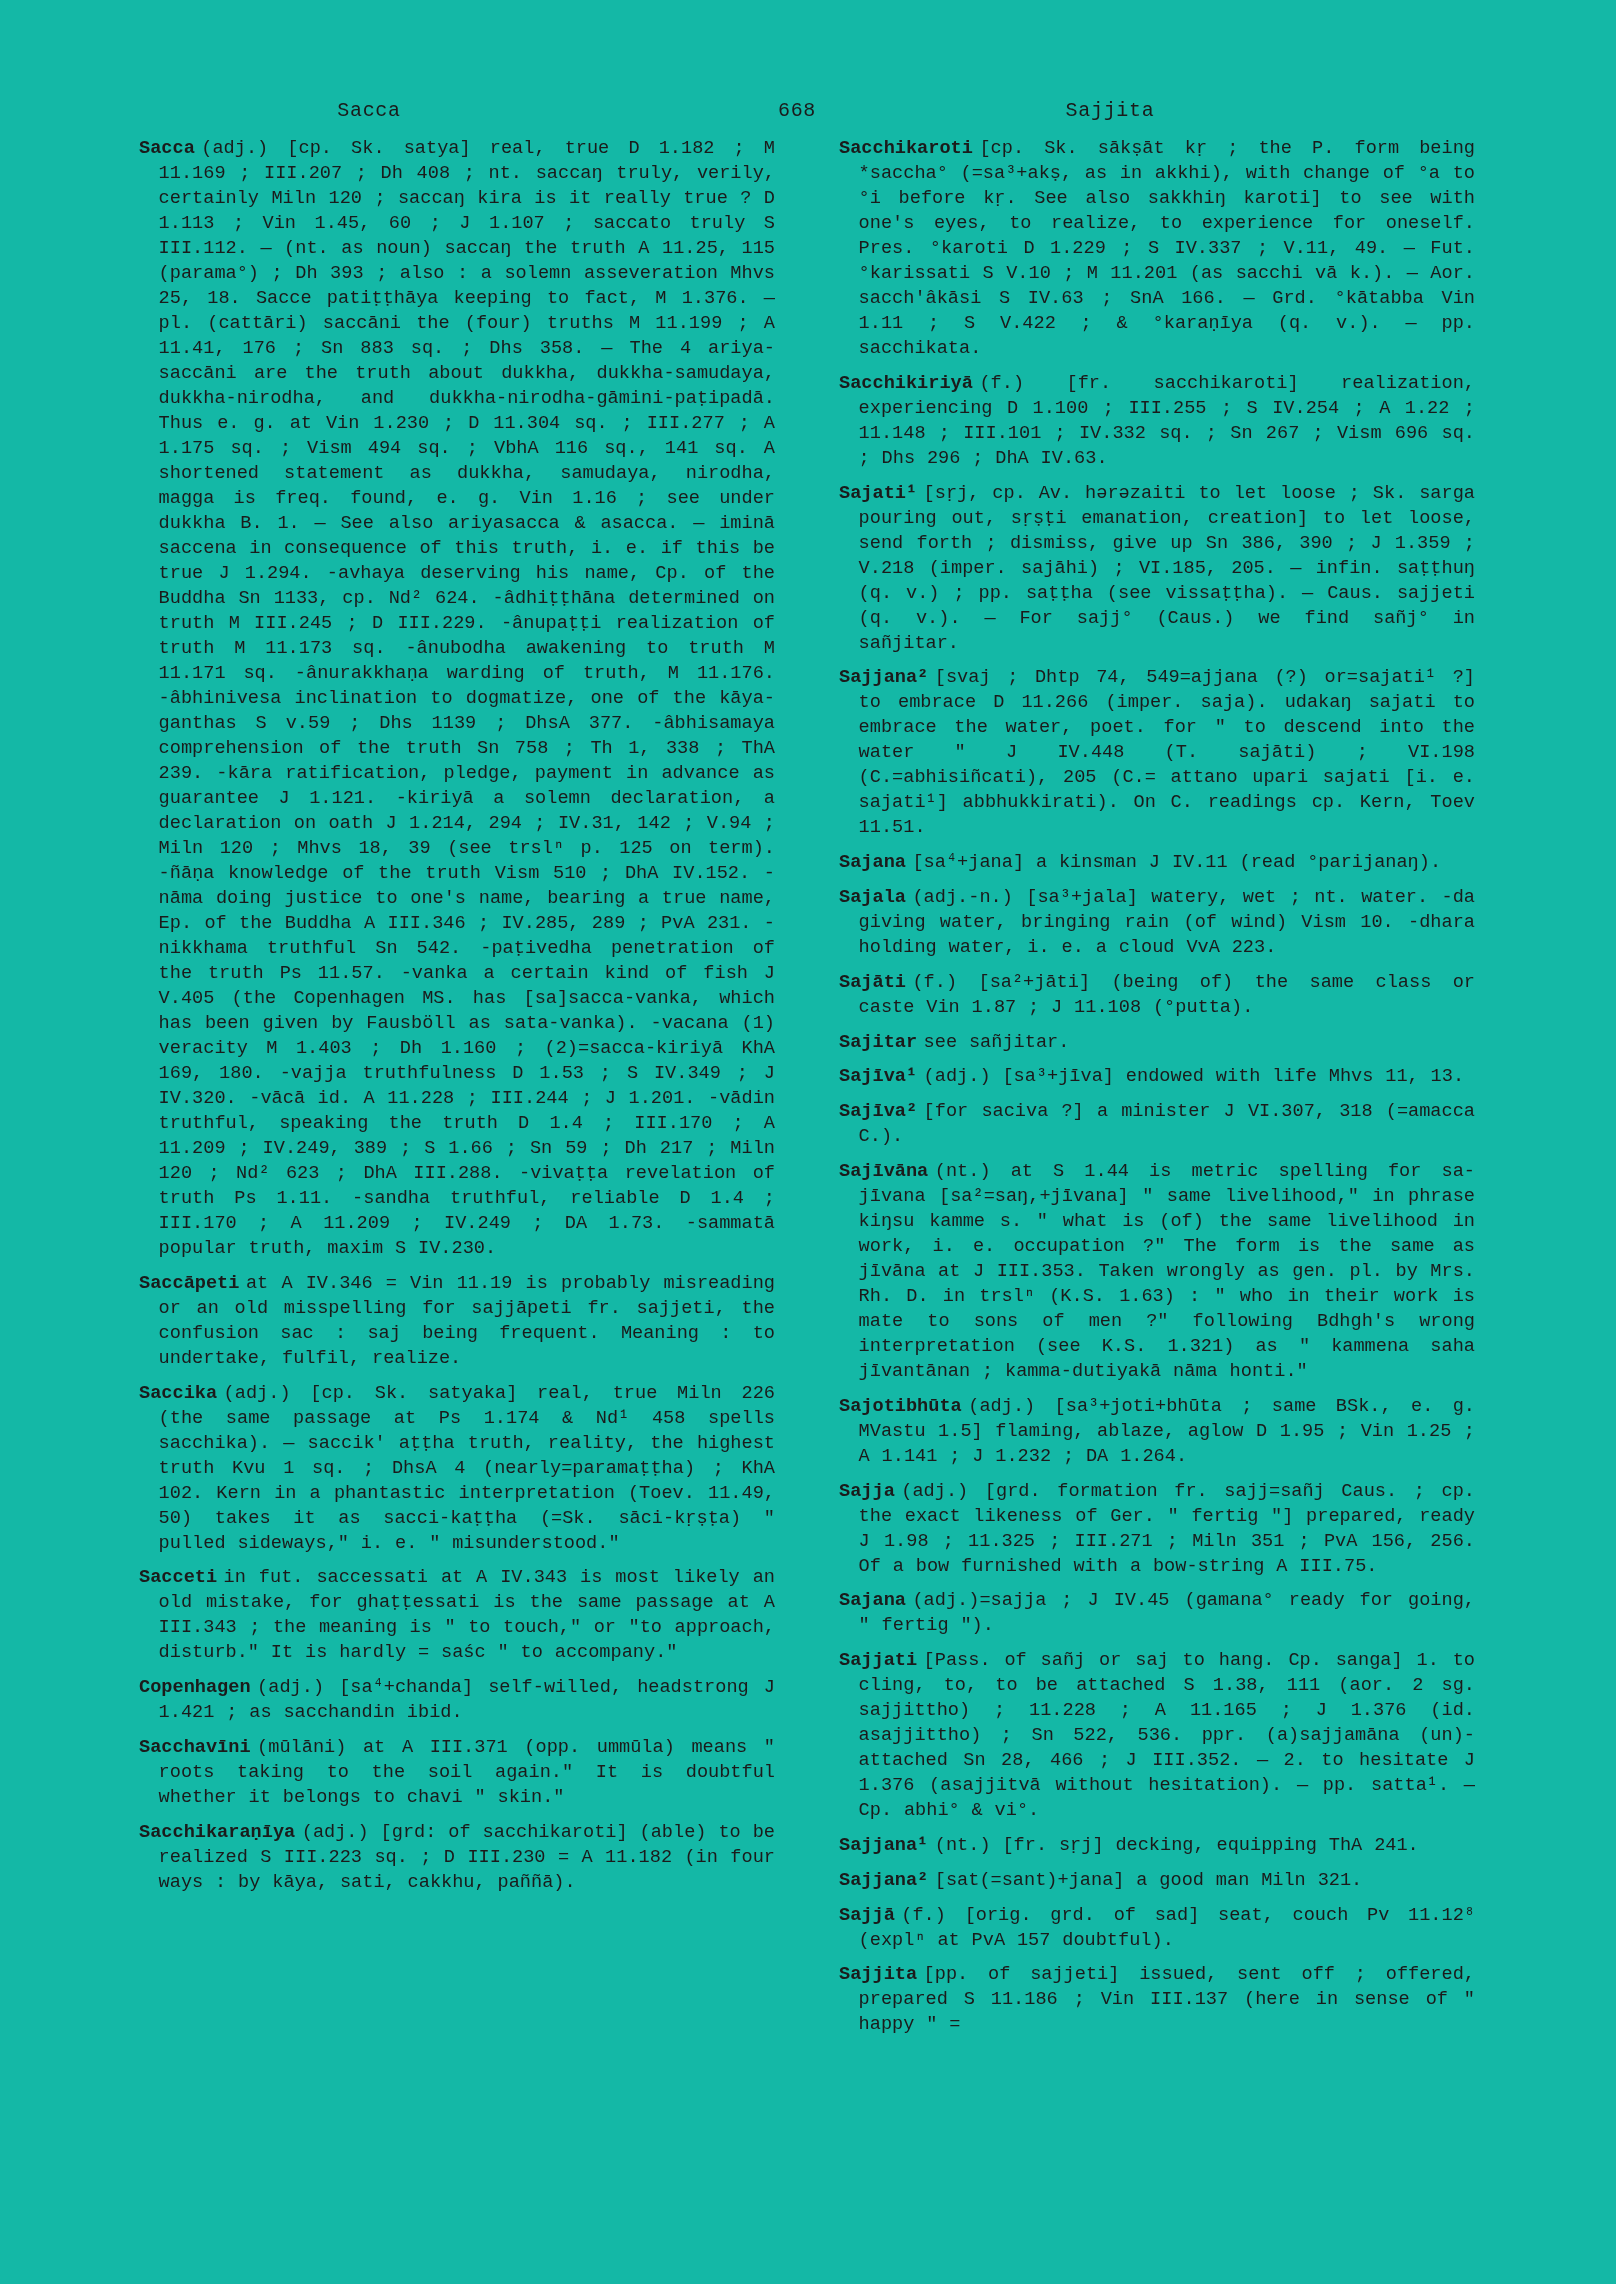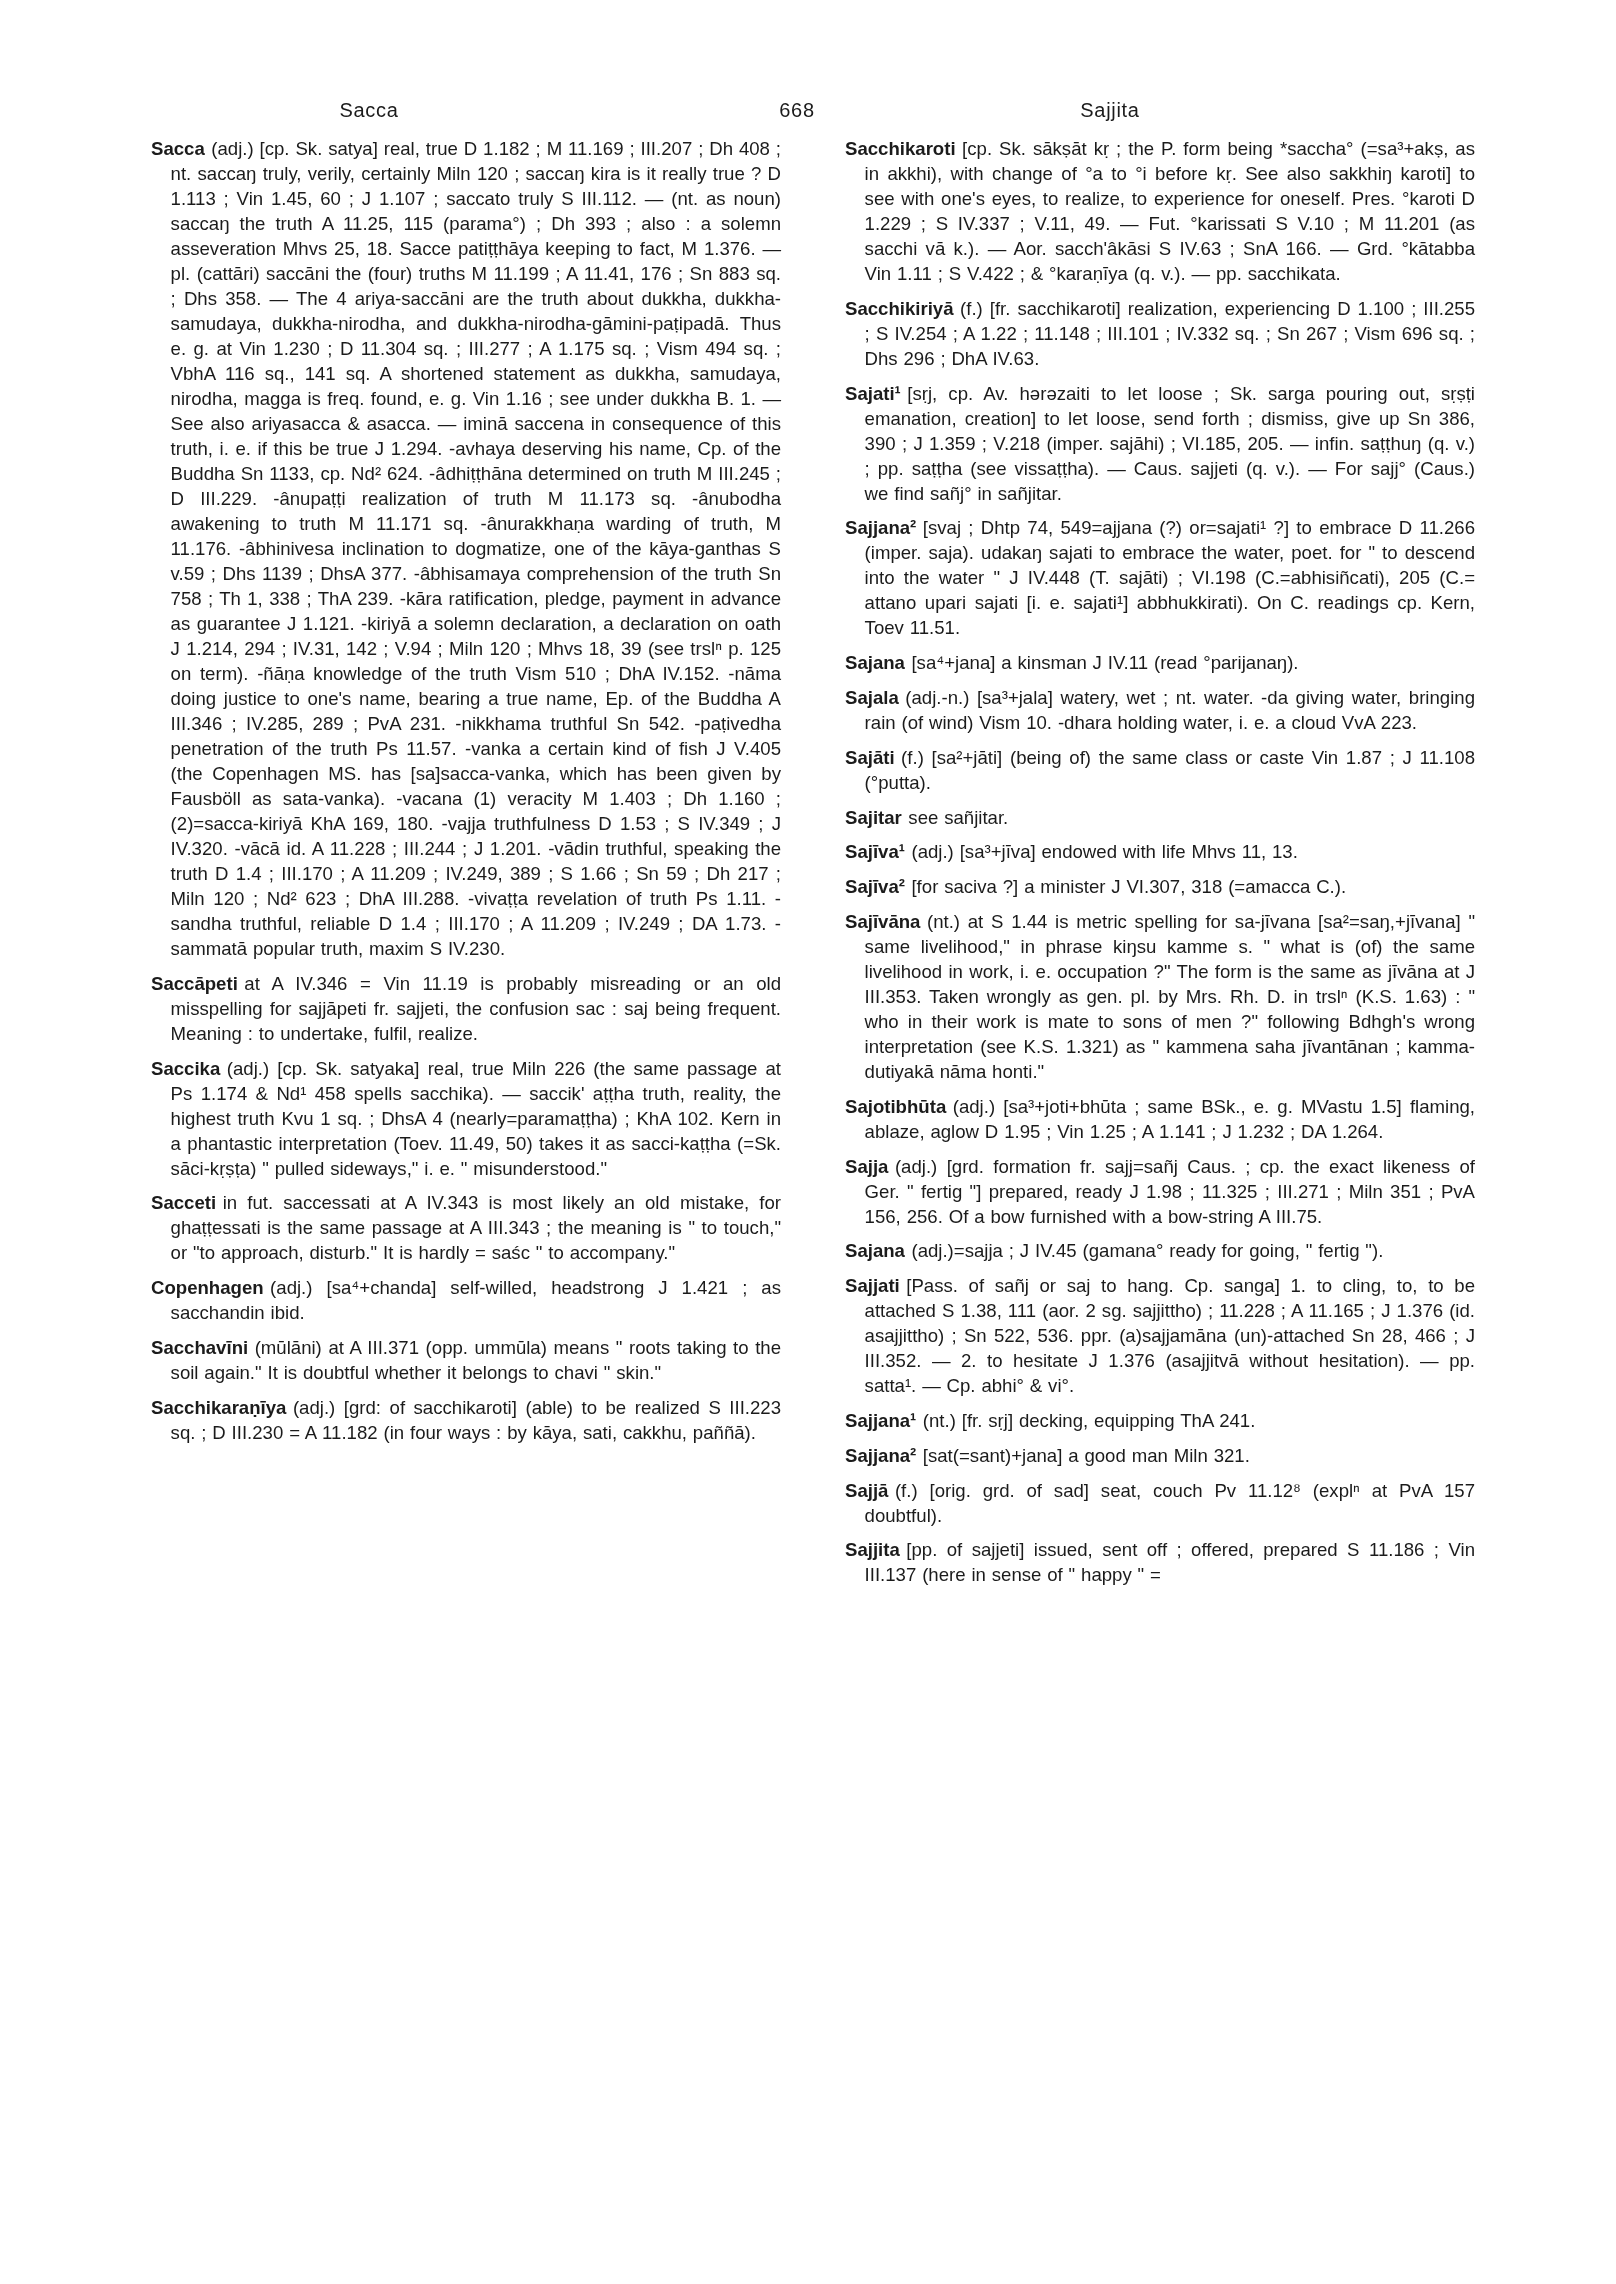--- a/index.html
+++ b/index.html
@@ -2,23 +2,23 @@
 <html style="font-size:10.4px"><head>
 <meta charset="utf-8">
 <style>
   html, body { margin: 0; padding: 0; }
   body { background: #cfccc4; }
   .page {
     position: relative;
     width: 1616px;
     height: 2284px;
     margin: 0 auto;
-    background: #ffffff;
+    background: #14b8a6;
     color: #1b1b1b;
-    font-family: Liberation Sans, sans-serif;
+    font-family: Liberation Mono, monospace;
     box-sizing: border-box;
     overflow: hidden;
   }
   .running-head {
     position: absolute;
     top: 99px; left: 0;
     width: 100%; height: 34px;
     font-size: 20px;
   }
   .head-left, .head-center, .head-right {
@@ -27,21 +27,20 @@
     letter-spacing: 0.7px;
   }
   .head-left  { left: 271px; }
   .head-center{ left: 699px; font-size: 20px; }
   .head-right { left: 1012px; }
   .columns {
     position: absolute;
     top: 136px; left: 139px; right: 141px;
     display: flex;
     gap: 64px;
-    margin-left: 12px;
   }
   .col { flex: 1 1 0; min-width: 0; }
   .entry {
     margin: 0 0 9.8px 0;
     font-size: 18.6px;
     line-height: 25px;
     text-align: justify;
     padding-left: 19.6px;
     text-indent: -19.6px;
     word-spacing: 0.7px;

